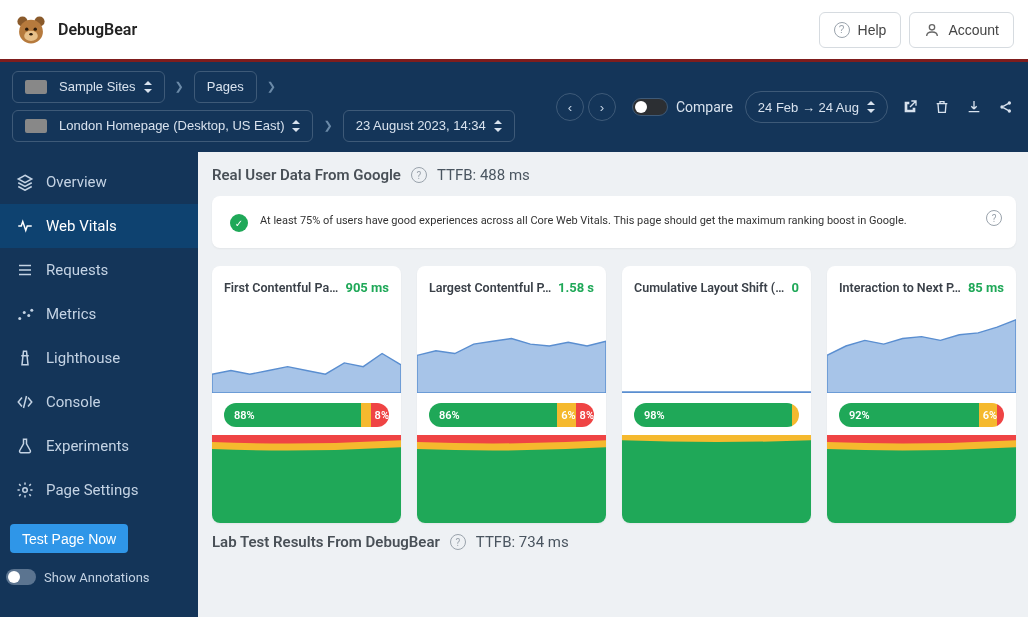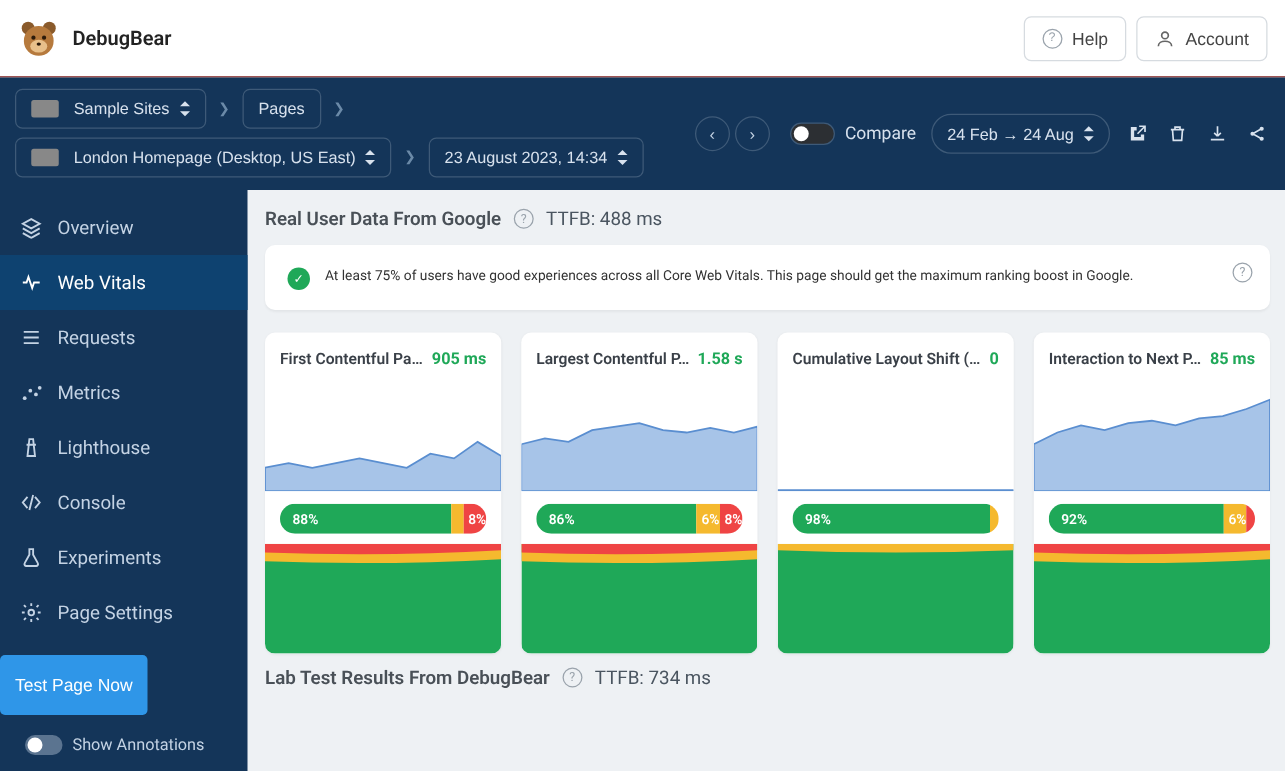--- a/index.html
+++ b/index.html
@@ -1,19 +1,19 @@
 <!DOCTYPE html>
 <html><head>
 <meta charset="utf-8">
 <style>
   * { box-sizing: border-box; margin: 0; padding: 0; }
   body { font-family: -apple-system, BlinkMacSystemFont, "Segoe UI", Roboto, Arial, sans-serif; font-size: 14px; color: #333; background: #eef1f4; width: 1028px; height: 617px; overflow: hidden; }
   
   
-  .top-header { height: 62px; background: #fff; display: flex; align-items: center; padding: 0 14px; border-bottom: 1px solid #7f1d1d; }
+  .top-header { height: 62px; background: #fff; display: flex; align-items: center; padding: 0 14px; border-bottom: 3px solid #7f1d1d; }
   .logo-wrap { display: flex; align-items: center; gap: 10px; font-weight: 600; font-size: 16px; color: #222; }
   .logo-bear { width: 34px; height: 34px; }
   .top-spacer { flex: 1; }
   .top-btn { display: flex; align-items: center; gap: 8px; height: 36px; padding: 0 14px; border: 1px solid #d6dbe0; border-radius: 6px; background: #fff; color: #444; font-size: 14px; cursor: pointer; margin-left: 8px; }
   
   
   .nav-bar { background: #143559; color: #d8e2ee; padding: 8px 12px 10px; display: flex; flex-wrap: wrap; align-items: center; position: relative; min-height: 90px; }
   .nav-row1 { display: flex; align-items: center; gap: 6px; width: 100%; }
   .nav-row2 { display: flex; align-items: center; gap: 6px; margin-top: 6px; }
   .nav-actions { position: absolute; right: 12px; top: 50%; transform: translateY(-50%); display: flex; align-items: center; gap: 12px; }
@@ -29,22 +29,22 @@
   .icon-btn-dark { width: 20px; height: 20px; color: #d8e2ee; cursor: pointer; display: inline-flex; align-items: center; justify-content: center; }
   
   
   .body-wrap { display: flex; height: calc(617px - 62px - 90px); }
   
   
   .sidebar { width: 198px; background: #143559; color: #c4d3e4; padding-top: 8px; display: flex; flex-direction: column; }
   .side-item { display: flex; align-items: center; gap: 12px; height: 44px; padding: 0 16px; cursor: pointer; font-size: 15px; }
   .side-item.active { background: #0e4270; color: #fff; }
   .side-icon { width: 18px; height: 18px; display: inline-flex; align-items: center; justify-content: center; flex-shrink: 0; }
-  .test-btn { margin: 12px 0 10px; height: 48px; padding: 0 12px; background: #2f96e8; color: #fff; border: none; border-radius: 4px; font-size: 14px; cursor: pointer; align-self: flex-start; }
-  .annot-row { display: flex; align-items: center; gap: 8px; padding: 6px 20px; color: #c4d3e4; font-size: 13px; }
+  .test-btn { margin: 12px 10px 10px; height: 29px; padding: 0 12px; background: #2f96e8; color: #fff; border: none; border-radius: 4px; font-size: 14px; cursor: pointer; align-self: flex-start; }
+  .annot-row { display: flex; align-items: center; gap: 8px; padding: 6px 6px; color: #c4d3e4; font-size: 13px; }
   .toggle-light { width: 30px; height: 16px; border-radius: 8px; background: #5b7490; position: relative; cursor: pointer; }
   .toggle-light::after { content:""; width: 12px; height: 12px; border-radius: 50%; background: #fff; position: absolute; top: 2px; left: 2px; }
   
   
   .main { flex: 1; overflow: auto; padding: 14px 12px 0 14px; }
   .section-head { display: flex; align-items: center; gap: 10px; margin-bottom: 12px; }
   .section-title { font-weight: 600; color: #495057; font-size: 15px; }
   .help-circle-sm { width: 16px; height: 16px; border: 1.5px solid #9aa3ac; border-radius: 50%; font-size: 10px; color: #9aa3ac; display: inline-flex; align-items: center; justify-content: center; }
   .ttfb { color: #4a5560; font-size: 15px; }
   

